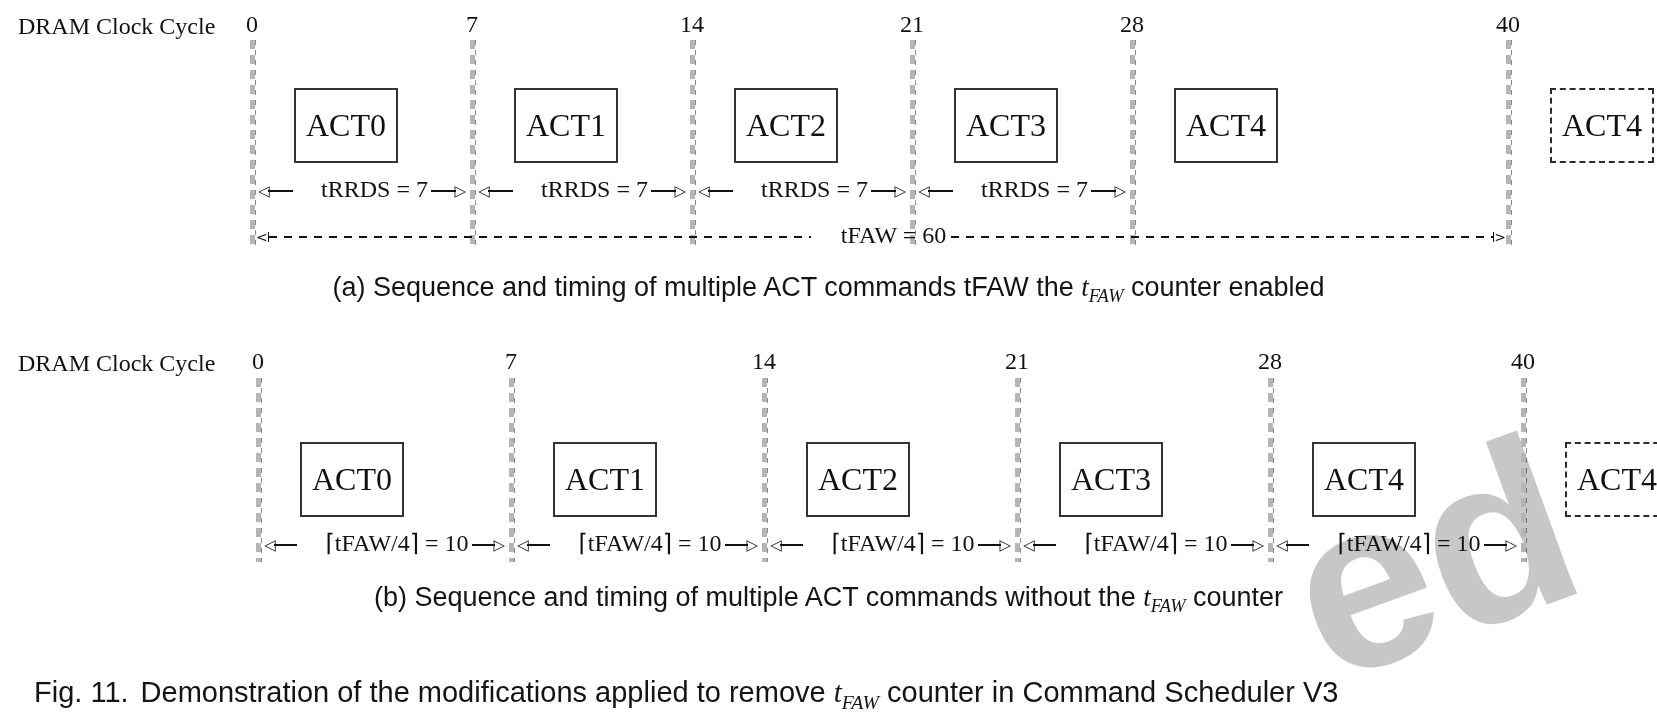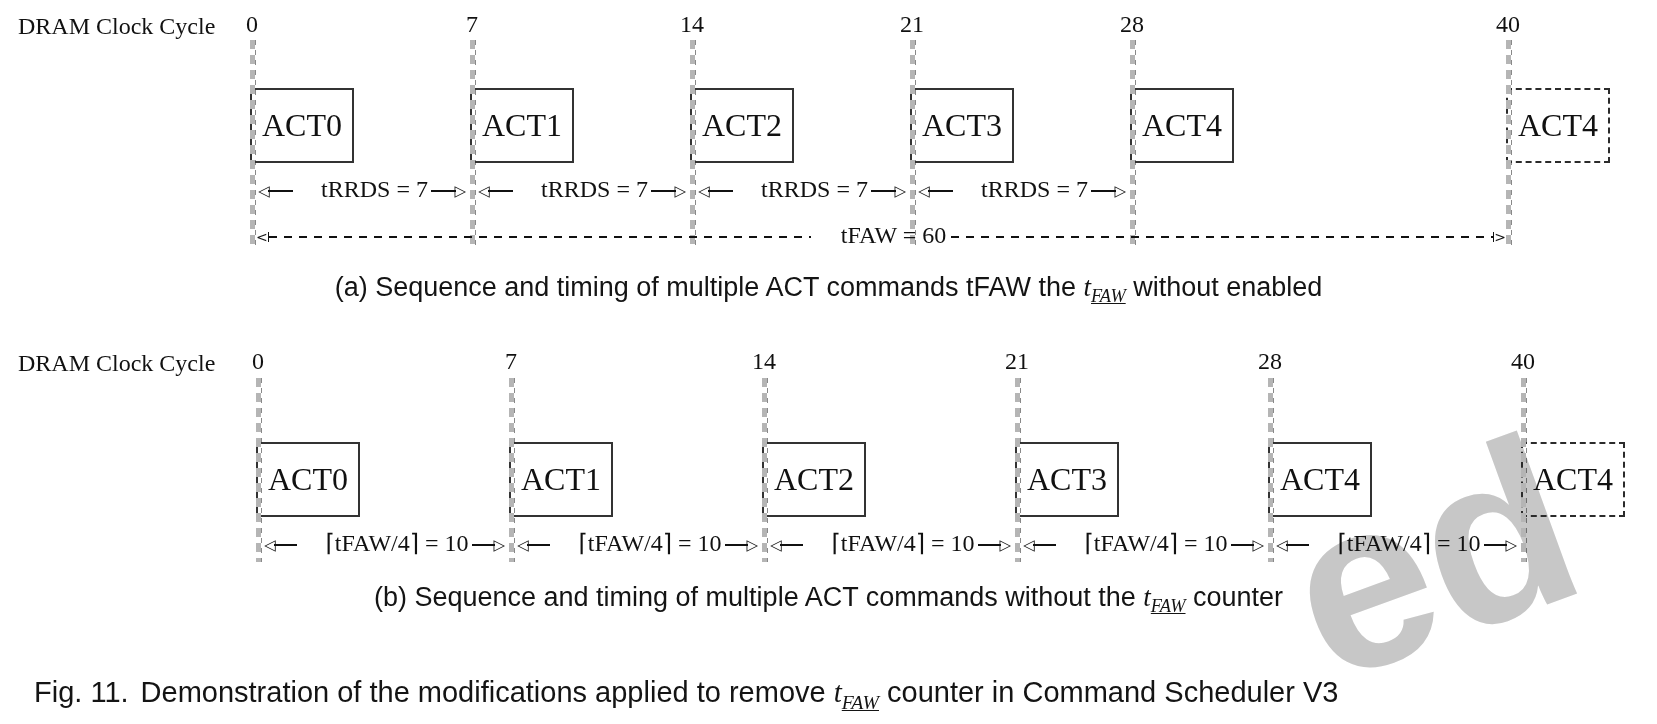--- a/index.html
+++ b/index.html
@@ -20,21 +20,21 @@
   .tnum{position:absolute;transform:translateX(-50%);
         font:24px "Liberation Serif",serif;white-space:nowrap;}
   .tline{position:absolute;left:-2.5px;width:5px;
          background:repeating-linear-gradient(180deg,#b5b5b5 0 9px,transparent 9px 15px);}
   .tline::after{content:"";position:absolute;right:-1.5px;top:0;height:100%;width:1.5px;
          background:repeating-linear-gradient(180deg,rgba(40,40,40,.55) 0 5px,transparent 5px 10px);}
 
   
   .cbox{position:absolute;width:100px;height:71px;border:2px solid #333;z-index:1;
         display:flex;align-items:center;justify-content:center;
-        font:32px "Liberation Serif",serif;background:transparent;}
+        font:32px "Liberation Serif",serif;background:transparent;margin-left:44px;}
   .ghost{border:2.5px dashed #2b2b2b;}
 
   
   .iarr{position:absolute;display:flex;align-items:center;height:20px;z-index:2;}
   .ah{font:15px "DejaVu Sans",sans-serif;color:#111;line-height:1;}
   .aln{flex:1;height:1.9px;background:#111;margin:0 -2px;}
   .albl{font:24px "Liberation Serif",serif;white-space:nowrap;padding:0 5px;
         transform:translateY(-2px);margin-left:25px;}
 
   
@@ -44,21 +44,21 @@
   .dln{flex:1;height:1.9px;
        background:repeating-linear-gradient(90deg,#111 0 8px,transparent 8px 15px);}
 
   
   .subcap{position:absolute;left:0;right:0;text-align:center;z-index:1;
           font:27px "Liberation Sans",sans-serif;color:#141414;}
   .figcap{position:absolute;left:34px;z-index:1;white-space:nowrap;
           font:29px "Liberation Sans",sans-serif;color:#141414;}
   .figlabel{margin-right:12px;}
   .mt{font-family:"Liberation Serif",serif;font-style:italic;}
-  sub.ms{font-family:"Liberation Serif",serif;font-style:italic;font-size:0.68em;text-decoration:underline;}
+  sub.ms{font-family:"Liberation Serif",serif;font-style:italic;font-size:0.68em;}
 </style>
 </head>
 <body>
 
 <div class="page">
 
   <div class="watermark">ed</div>
 
   <div class="axis-label" style="top:13px">DRAM Clock Cycle</div>
 
@@ -139,21 +139,21 @@
     <span class="cap">&lt;</span>
       <span class="ebar"></span>
       <span class="dln"></span>
       <span class="albl">tFAW = 60</span>
       <span class="dln"></span>
       <span class="ebar"></span>
       <span class="cap">&gt;</span>
   </div>
 
   <div class="subcap" style="top:272px">
-    <span>(a) Sequence and timing of multiple ACT commands tFAW the </span><i class="mt">t</i><sub class="ms">FAW</sub><span> without enabled</span>
+    <span>(a) Sequence and timing of multiple ACT commands tFAW the </span><i class="mt">t</i><sub class="ms">FAW</sub><span> counter enabled</span>
   </div>
 
   <div class="axis-label" style="top:350px">DRAM Clock Cycle</div>
 
   <div class="tick" style="left:258px">
     <div class="tnum" style="top:348px">0</div>
     <div class="tline" style="top:378px;height:184px"></div>
   </div>
   <div class="tick" style="left:511px">
     <div class="tnum" style="top:348px">7</div>

